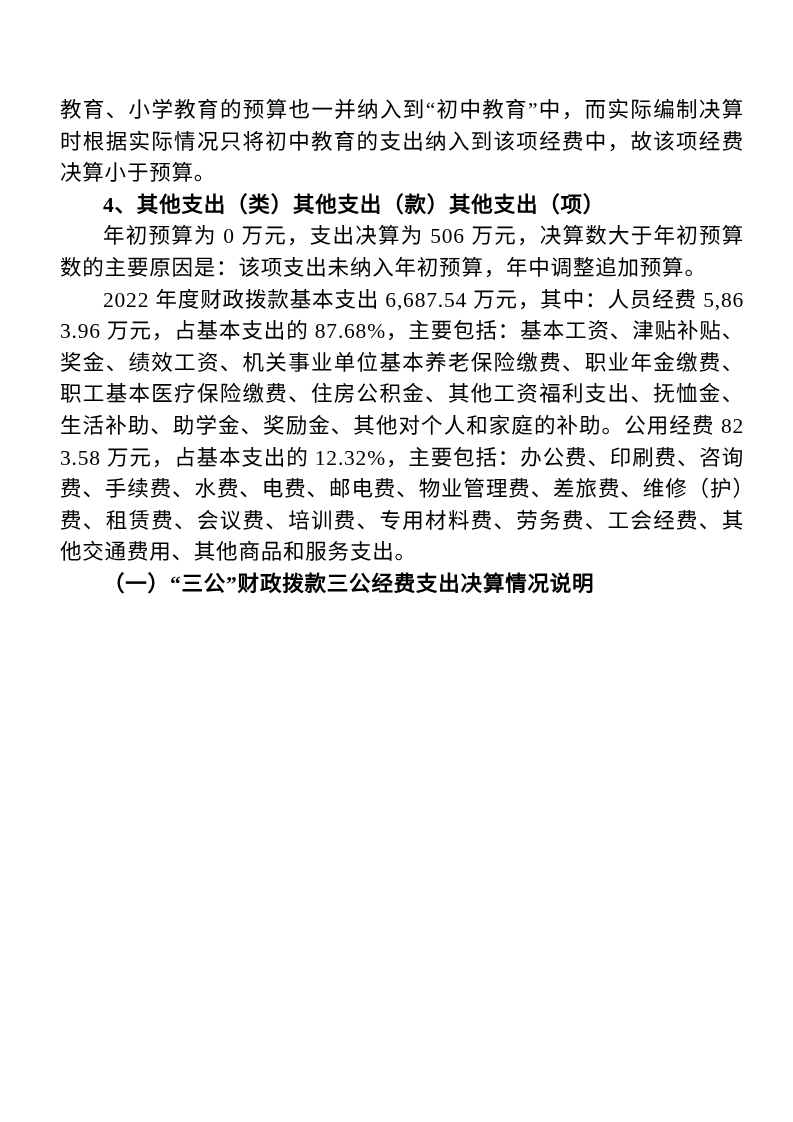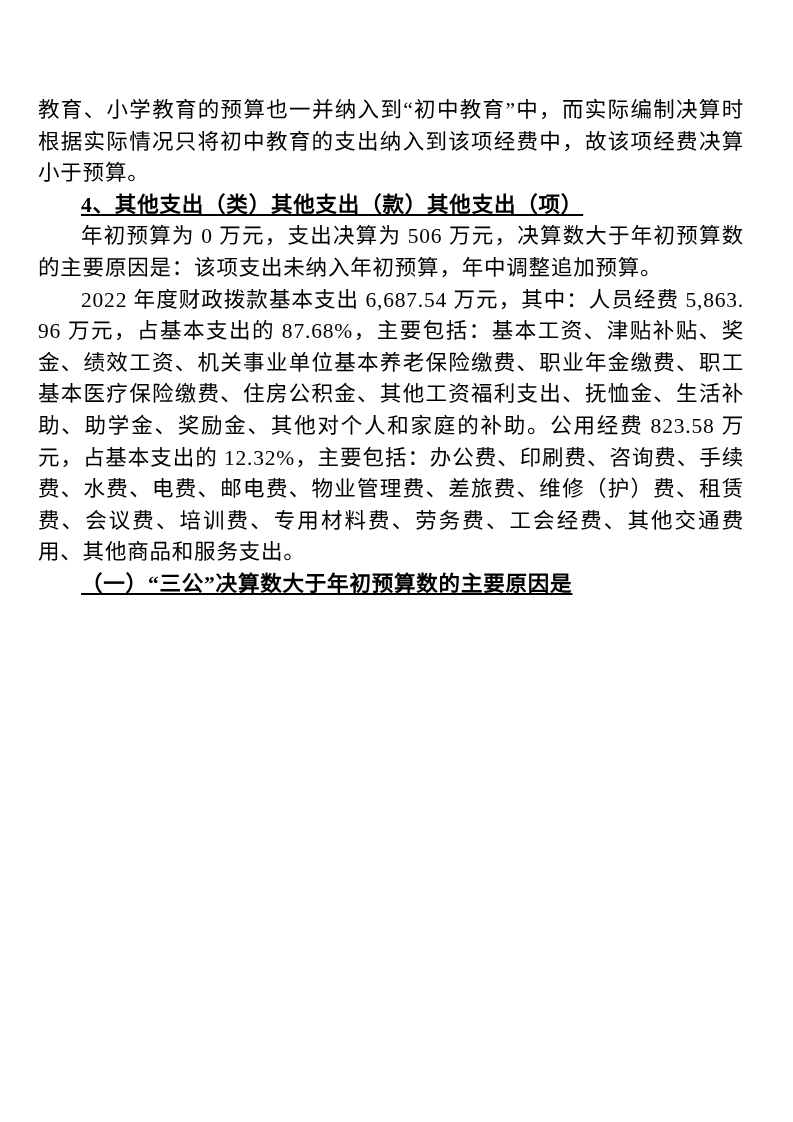--- a/index.html
+++ b/index.html
@@ -9,54 +9,53 @@
   }
   body {
     width: 793px;
     height: 1122px;
     overflow: hidden;
   }
   .page {
     box-sizing: border-box;
     width: 793px;
     height: 1122px;
-    padding: 95px 49px 0 38px;
+    padding: 95px 49px 0 60px;
     background: #ffffff;
     color: #000000;
     font-family: "Liberation Serif", "DejaVu Serif", serif;
     font-size: 21.5px;
     line-height: 31.6px;
   }
   .page p {
     margin: 0;
     text-align: justify;
     text-justify: inter-ideograph;
     letter-spacing: 0.8px;
     word-break: break-all;
   }
   .page p.indent {
     text-indent: 2em;
   }
   .page p.heading {
     font-weight: bold;
-    text-decoration: underline;
   }
 </style>
 </head>
 <body>
 
 <div class="page">
   <p class="body">教育、小学教育的预算也一并纳入到“初中教育”中，而实际编制决算时根据实际情况只将初中教育的支出纳入到该项经费中，故该项经费决算小于预算。</p>
 
   <p class="heading indent">4、其他支出（类）其他支出（款）其他支出（项）</p>
 
   <p class="body indent">年初预算为 0 万元，支出决算为 506 万元，决算数大于年初预算数的主要原因是：该项支出未纳入年初预算，年中调整追加预算。</p>
 
 
   <p class="body indent">2022 年度财政拨款基本支出 6,687.54 万元，其中：人员经费 5,863.96 万元，占基本支出的 87.68%，主要包括：基本工资、津贴补贴、奖金、绩效工资、机关事业单位基本养老保险缴费、职业年金缴费、职工基本医疗保险缴费、住房公积金、其他工资福利支出、抚恤金、生活补助、助学金、奖励金、其他对个人和家庭的补助。公用经费 823.58 万元，占基本支出的 12.32%，主要包括：办公费、印刷费、咨询费、手续费、水费、电费、邮电费、物业管理费、差旅费、维修（护）费、租赁费、会议费、培训费、专用材料费、劳务费、工会经费、其他交通费用、其他商品和服务支出。</p>
 
 
-  <p class="heading indent">（一）“三公”决算数大于年初预算数的主要原因是</p>
+  <p class="heading indent">（一）“三公”财政拨款三公经费支出决算情况说明</p>
 
 
 
 
 </div>
 
 </body></html>

